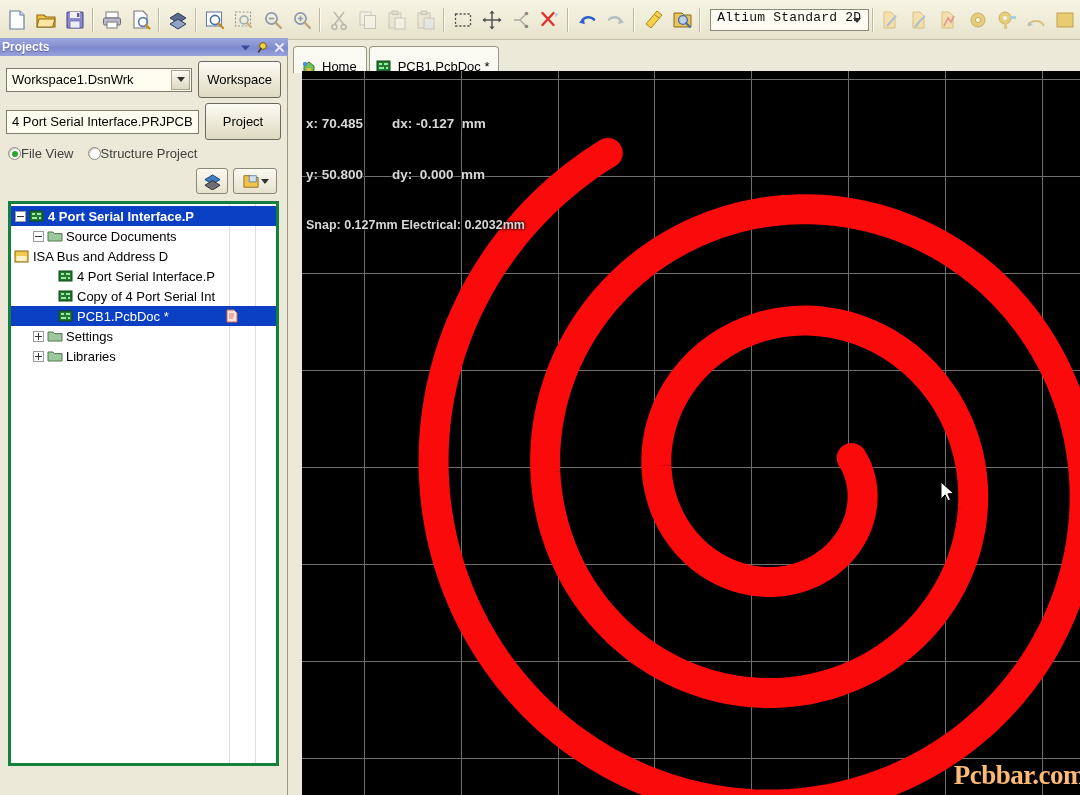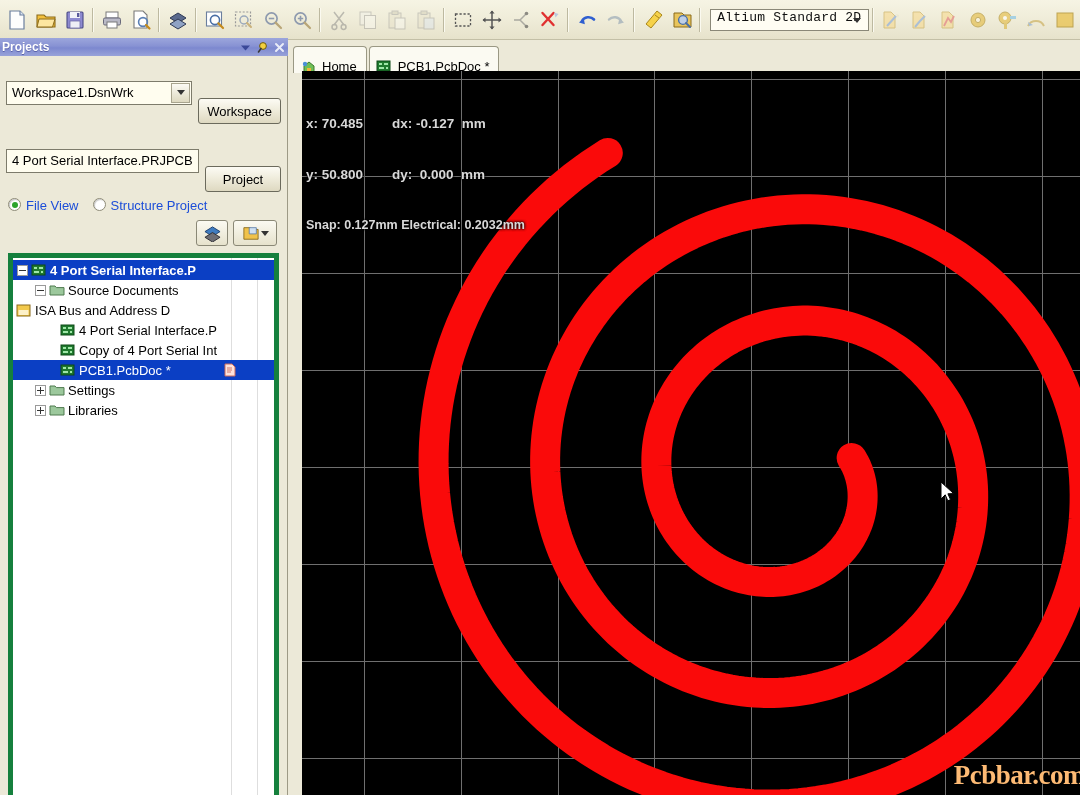--- a/index.html
+++ b/index.html
@@ -64,55 +64,55 @@
     display: flex; align-items: center; padding-left: 5px;
     font-size: 13px; color: #000; position: relative; overflow: hidden; white-space: nowrap;
   }
   .sel .arrow-box {
     position: absolute; right: 1px; top: 1px; width: 19px; height: 20px;
     background: linear-gradient(to bottom,#fbfaf3,#ded9c0);
     border: 1px solid #a8a48e;
     display: flex; align-items: center; justify-content: center;
   }
   .btn {
-    height: 26px; min-width: 76px; padding: 0 8px;
+    height: 37px; min-width: 76px; padding: 0 8px;
     background: linear-gradient(to bottom,#fcfbf4 0%,#eeebda 50%,#ded9c1 100%);
     border: 1px solid #6b6a5c; border-radius: 3px;
     display: flex; align-items: center; justify-content: center;
-    font-size: 13px; color: #000; margin-top: 37px;
+    font-size: 13px; color: #000;
   }
   .txtfield {
     flex: 1; height: 24px; background: #fffdef; border: 1px solid #7d7b6b;
     display: flex; align-items: center; padding-left: 5px;
     font-size: 13px; color: #000; overflow: hidden; white-space: nowrap;
   }
 
   .radios { display: flex; align-items: center; gap: 14px; margin: 6px 0 7px 2px; }
-  .radio { display: flex; align-items: flex-start; gap: 5px; font-size: 13px; color: #1d4ed8; }
+  .radio { display: flex; align-items: center; font-size: 13px; color: #404040; }
   .rb {
     width: 13px; height: 13px; border-radius: 50%;
     background: #fff; border: 1px solid #8e8b77;
     box-shadow: inset 1px 1px 1px rgba(0,0,0,.22);
     display: flex; align-items: center; justify-content: center;
   }
   .rb.on::after { content:''; width:6px; height:6px; border-radius:50%; background:#2ca32c; }
 
   .tool-row { display: flex; justify-content: flex-end; gap: 5px; margin: 2px 4px 7px 0; }
   .sq-btn {
     width: 32px; height: 26px;
     background: linear-gradient(to bottom,#fbfaf2,#e6e2cc);
     border: 1px solid #8a8876; border-radius: 3px;
     display: flex; align-items: center; justify-content: center; gap: 1px;
   }
   .sq-btn.wide { width: 44px; }
 
   
   .tree-wrap {
     margin: 0 2px; height: 565px; background: #fff;
-    border: 5px solid #15803d; position: relative; overflow: hidden; text-align: center;
+    border: 3px solid #15803d; position: relative; overflow: hidden; text-align: center;
   }
   .tree-cols { position: absolute; inset: 0; pointer-events: none; }
   .tcol { position: absolute; top: 0; bottom: 0; width: 1px; background: #dedede; }
   .tree { position: relative; padding-top: 2px; }
   .tnode {
     height: 20px; display: flex; align-items: center;
     font-size: 13px; color: #000; white-space: nowrap; position: relative;
   }
   .tnode.sel-blue { background: #0b3fc4; color: #fff; }
   .tnode.sel-blue.bold { font-weight: bold; }

